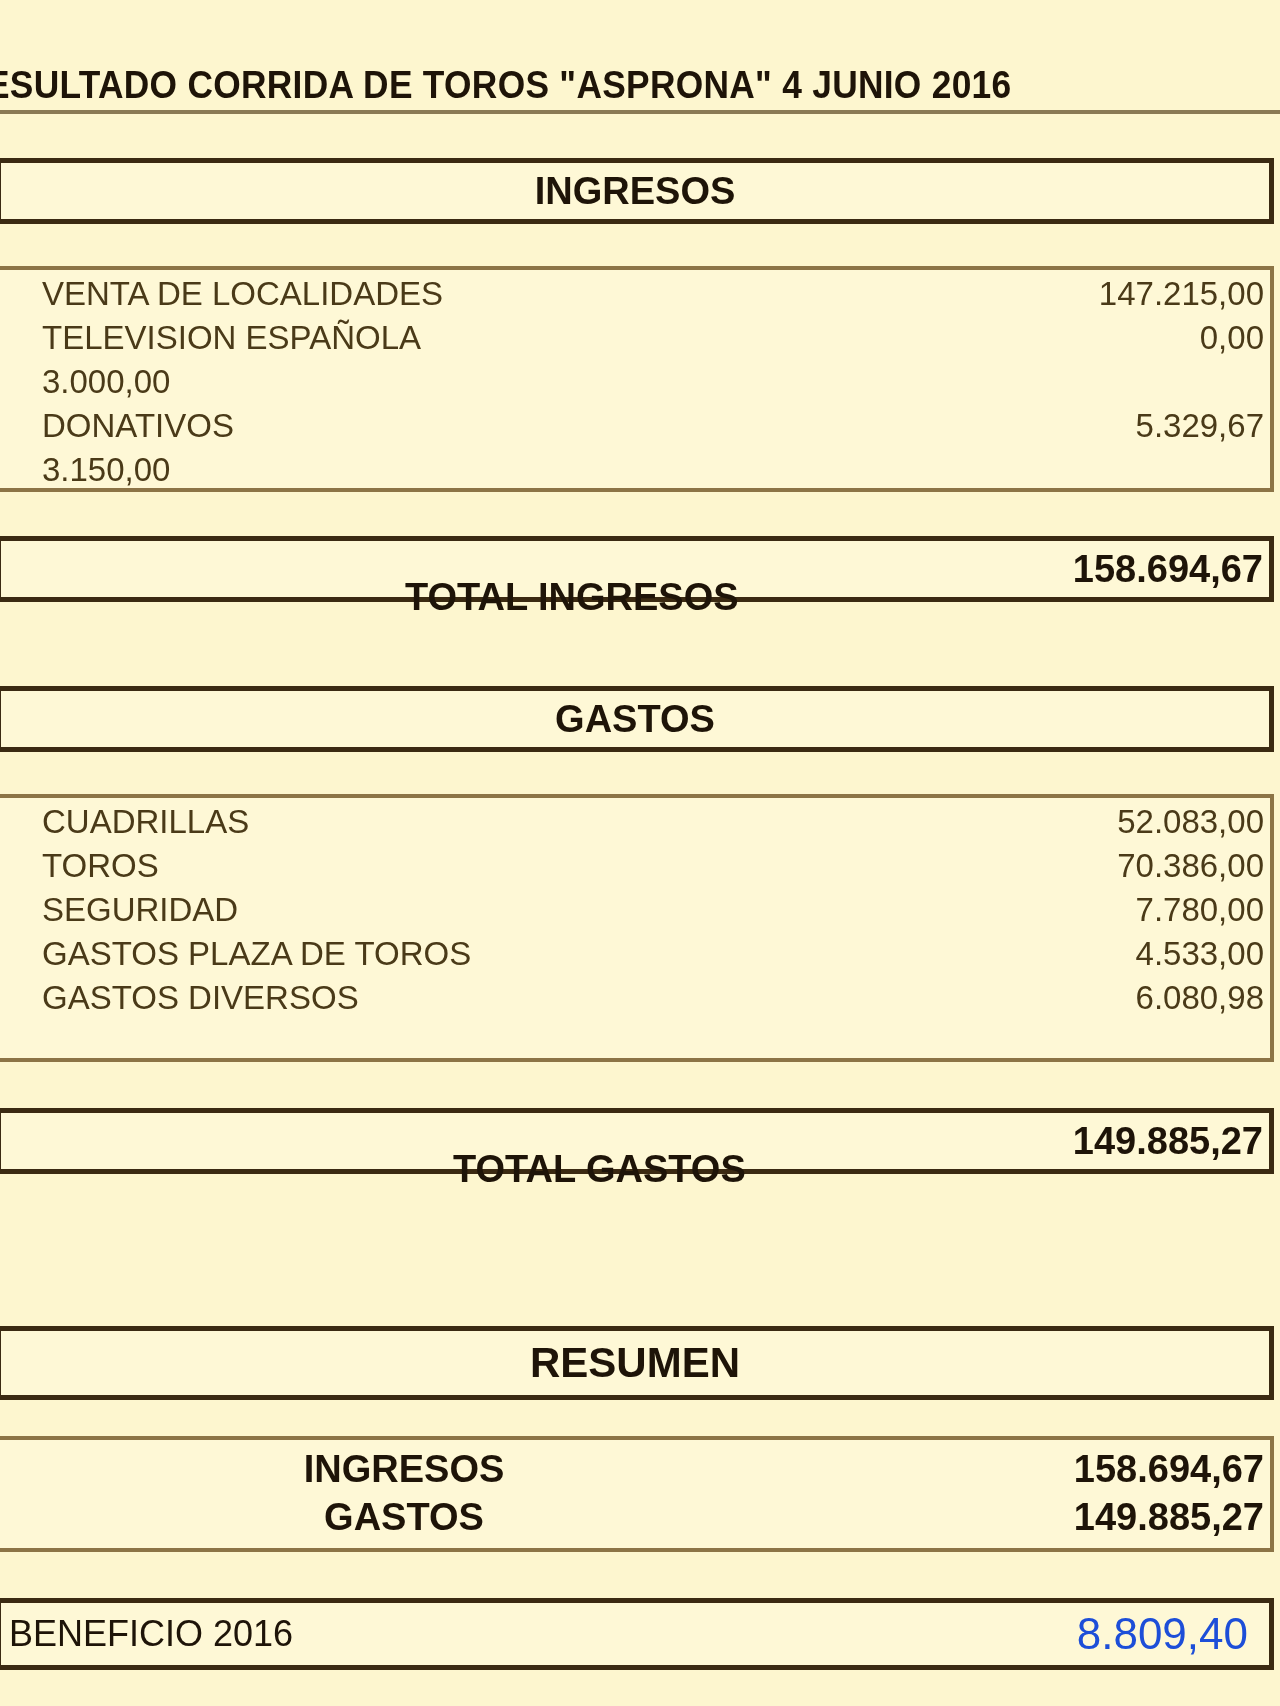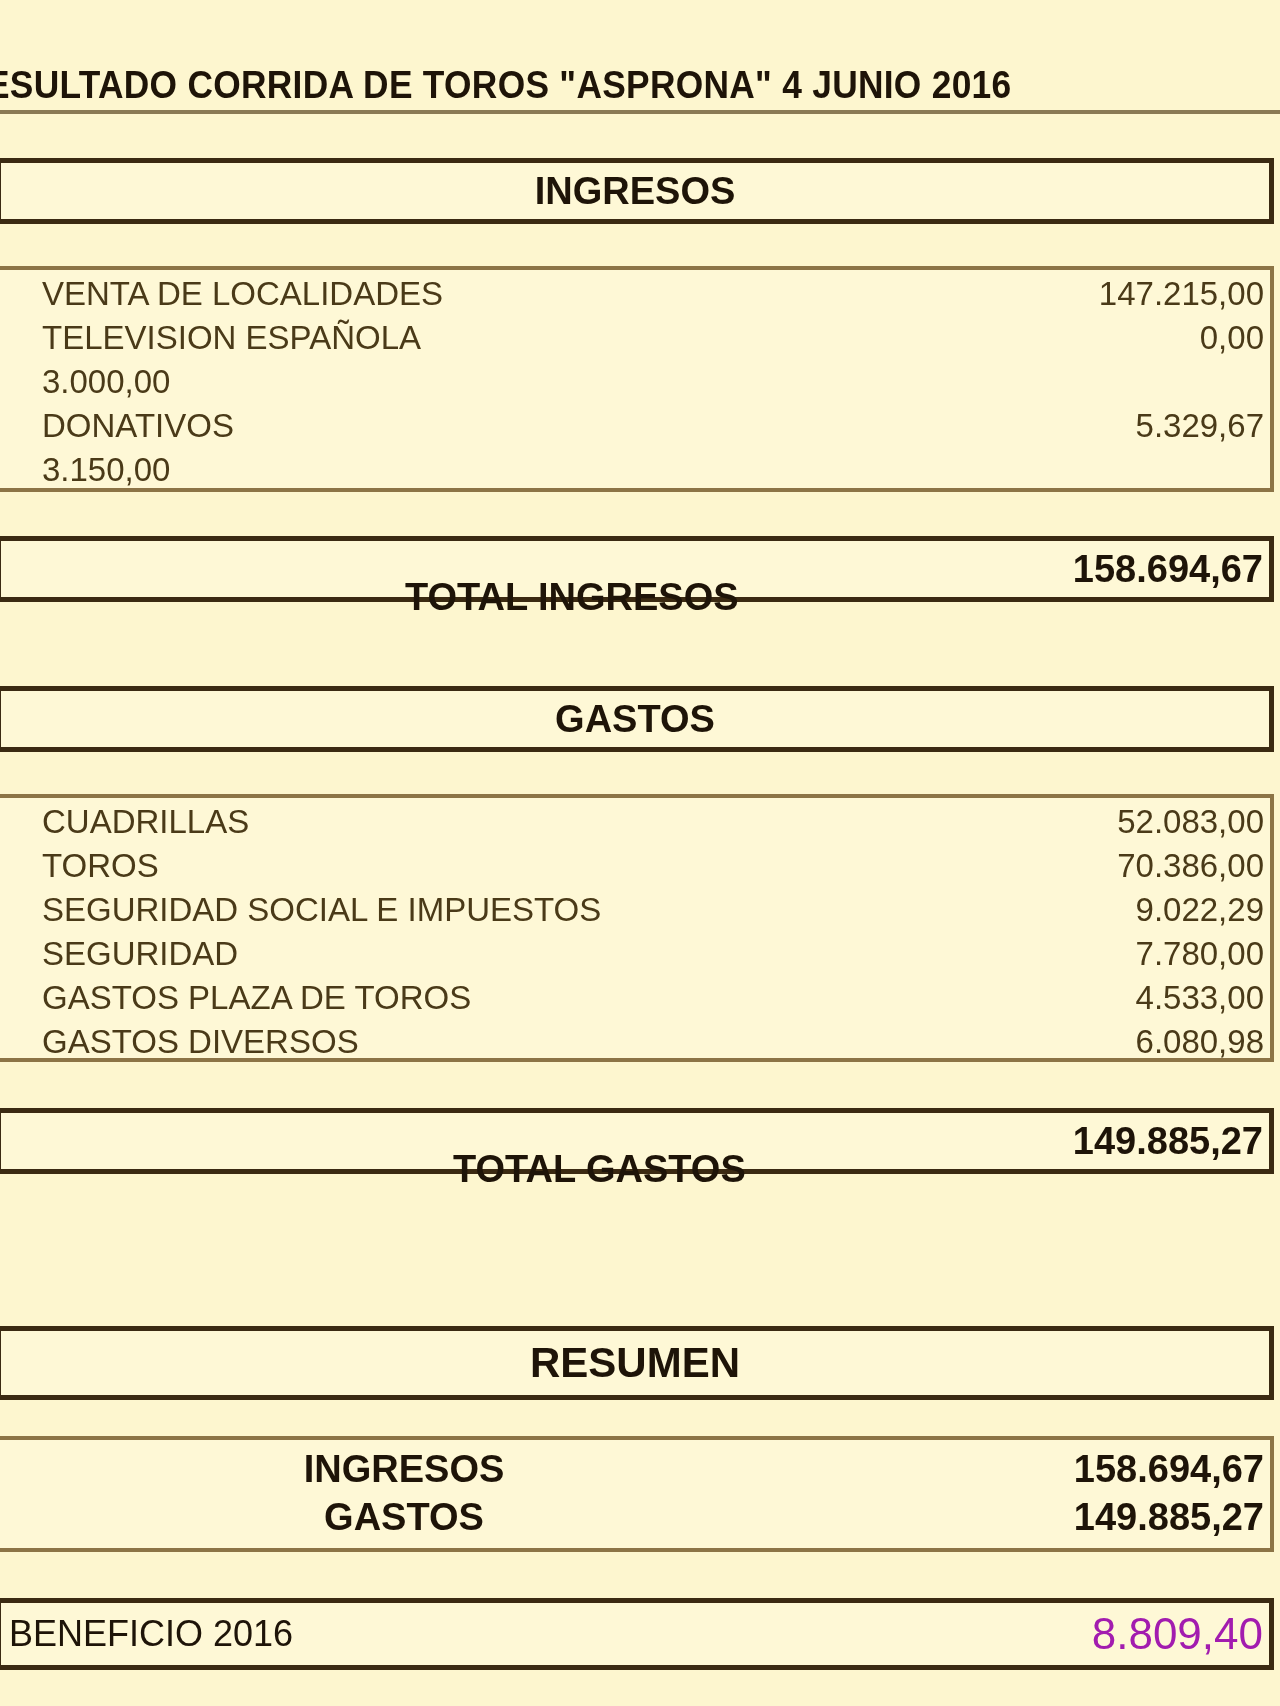--- a/index.html
+++ b/index.html
@@ -51,22 +51,22 @@
     top:0; transform:translateX(-50%);
   }
   .sum-amt {
     position:absolute; right:6px; top:0; font-weight:bold; font-size:38px; color:#1e1408;
   }
   .ben-label {
     position:absolute; left:8px; top:50%; transform:translateY(-50%);
     font-size:36px; color:#1e1408;
   }
   .ben-amt {
-    position:absolute; right:6px; top:50%; transform:translateY(-50%);
-    font-size:44px; color:#a21caf;
+    position:absolute; right:21px; top:50%; transform:translateY(-50%);
+    font-size:44px; color:#1d4ed8;
   }
 </style>
 </head>
 <body>
 
 <div class="title">ESULTADO  CORRIDA DE TOROS "ASPRONA" 4 JUNIO 2016</div>
 <div class="title-rule"></div>
 
 <div class="box heavy" style="top:158px;height:66px;">
   <div class="head-label">INGRESOS</div>
@@ -108,24 +108,20 @@
   <div class="rows">
     <div class="row">
       <span>CUADRILLAS</span>
       <span class="amt">52.083,00</span>
     </div>
     <div class="row">
       <span>TOROS</span>
       <span class="amt">70.386,00</span>
     </div>
     <div class="row">
-      <span>SEGURIDAD SOCIAL E IMPUESTOS</span>
-      <span class="amt">9.022,29</span>
-    </div>
-    <div class="row">
       <span>SEGURIDAD</span>
       <span class="amt">7.780,00</span>
     </div>
     <div class="row">
       <span>GASTOS PLAZA DE TOROS</span>
       <span class="amt">4.533,00</span>
     </div>
     <div class="row">
       <span>GASTOS DIVERSOS</span>
       <span class="amt">6.080,98</span>

